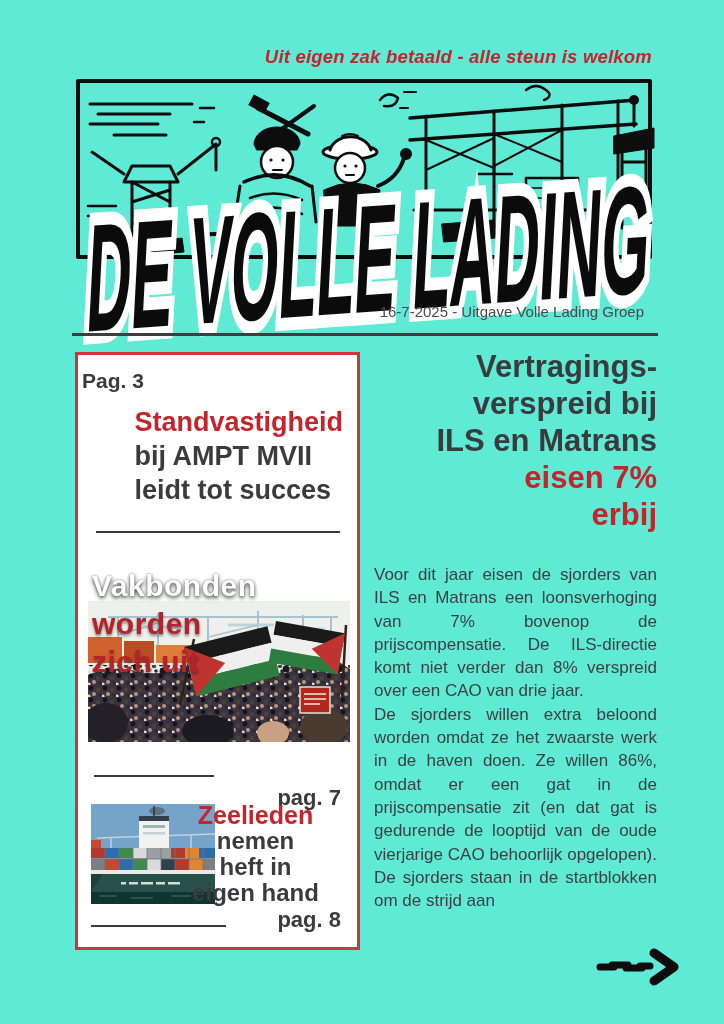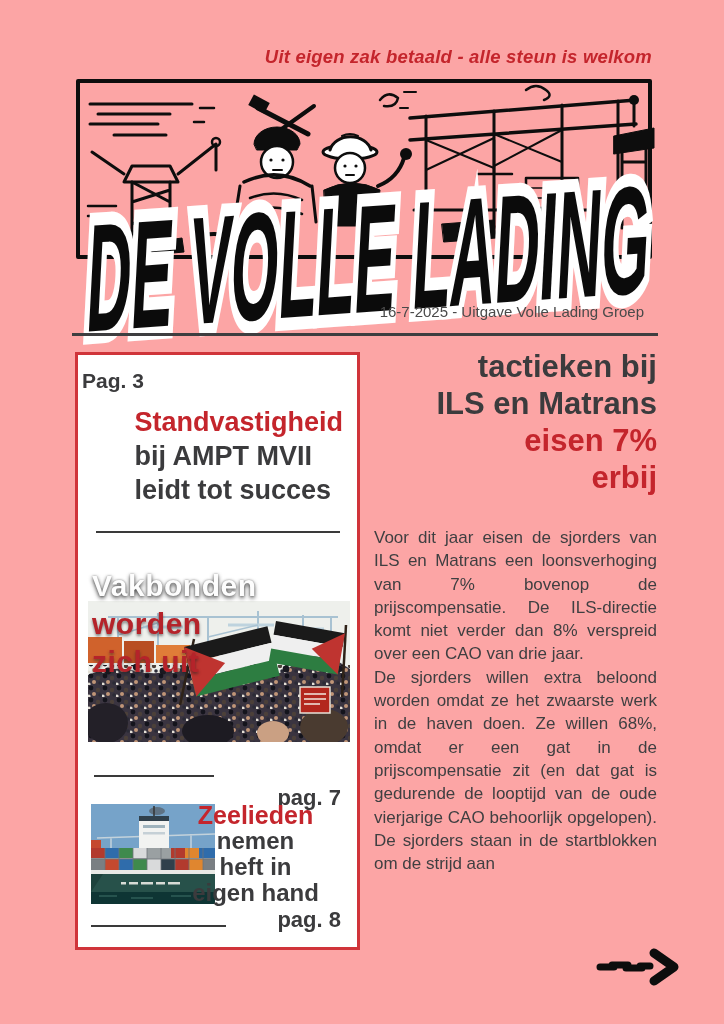--- a/index.html
+++ b/index.html
@@ -1,16 +1,16 @@
 <!DOCTYPE html>
 <html><head>
 <meta charset="utf-8">
 <style>
   html,body{margin:0;padding:0;background:#ffffff;}
-  .page{position:relative;width:724px;height:1024px;background:#fca5a5;overflow:hidden;
+  .page{position:relative;width:724px;height:1024px;background:#5eead4;overflow:hidden;
         font-family:"Liberation Sans",sans-serif;text-decoration:underline;}
   .tagline{position:absolute;top:46px;right:72px;font-size:18.5px;font-weight:bold;
            font-style:italic;color:#c4252c;letter-spacing:.2px;}
   .masthead{position:absolute;left:74px;top:78px;width:580px;height:250px;}
   .masthead svg{overflow:visible;display:block;}
   .dateline{position:absolute;top:303px;right:80px;font-size:15px;color:#4a4a4a;}
   .header-rule{position:absolute;top:333px;left:72px;width:586px;height:2.5px;background:#3e3e40;}
 
   .contents-box{position:absolute;left:75px;top:352px;width:285px;height:598px;
                 box-sizing:border-box;border:3px solid #d0343a;background:#fff;}
@@ -265,28 +265,29 @@
       <div>nemen</div>
       <div>heft in</div>
       <div>eigen hand</div>
     </div>
     <div class="rule rule-3"></div>
     <div class="pag8">pag. 8</div>
   </aside>
 
   <main class="article">
     <div class="headline">
-      <div class="dark-line">tactieken bij</div>
+      <div class="dark-line">Vertragings-</div>
+      <div class="dark-line">verspreid bij</div>
       <div class="dark-line">ILS en Matrans</div>
       <div class="red-line">eisen 7%</div>
       <div class="red-line">erbij</div>
     </div>
     <div class="body-text">
       <p>Voor dit jaar eisen de sjorders van ILS en Matrans een loons­verhoging van 7% bovenop de prijscompensatie. De ILS-direc­tie komt niet verder dan 8% verspreid over een CAO van drie jaar.</p>
-      <p>De sjorders willen extra beloond worden omdat ze het zwaarste werk in de haven doen. Ze wil­len 68%, omdat er een gat in de prijscompensatie zit (en dat gat is gedurende de looptijd van de oude vierjarige CAO behoorlijk opgelopen). De sjorders staan in de startblokken om de strijd aan</p>
+      <p>De sjorders willen extra beloond worden omdat ze het zwaarste werk in de haven doen. Ze wil­len 86%, omdat er een gat in de prijscompensatie zit (en dat gat is gedurende de looptijd van de oude vierjarige CAO behoorlijk opgelopen). De sjorders staan in de startblokken om de strijd aan</p>
     </div>
   </main>
 
   <div class="read-more">
     <svg width="92" height="42" viewBox="0 0 92 42">
       <path d="M8,21 h14 M20,19 h16 M34,22 h16 M48,20 h10" stroke="#0d0d0d" stroke-width="7" stroke-linecap="round" fill="none"></path>
       <path d="M62,7 L82,21 L62,35" stroke="#0d0d0d" stroke-width="9" fill="none" stroke-linecap="round" stroke-linejoin="round"></path>
     </svg>
   </div>
 

